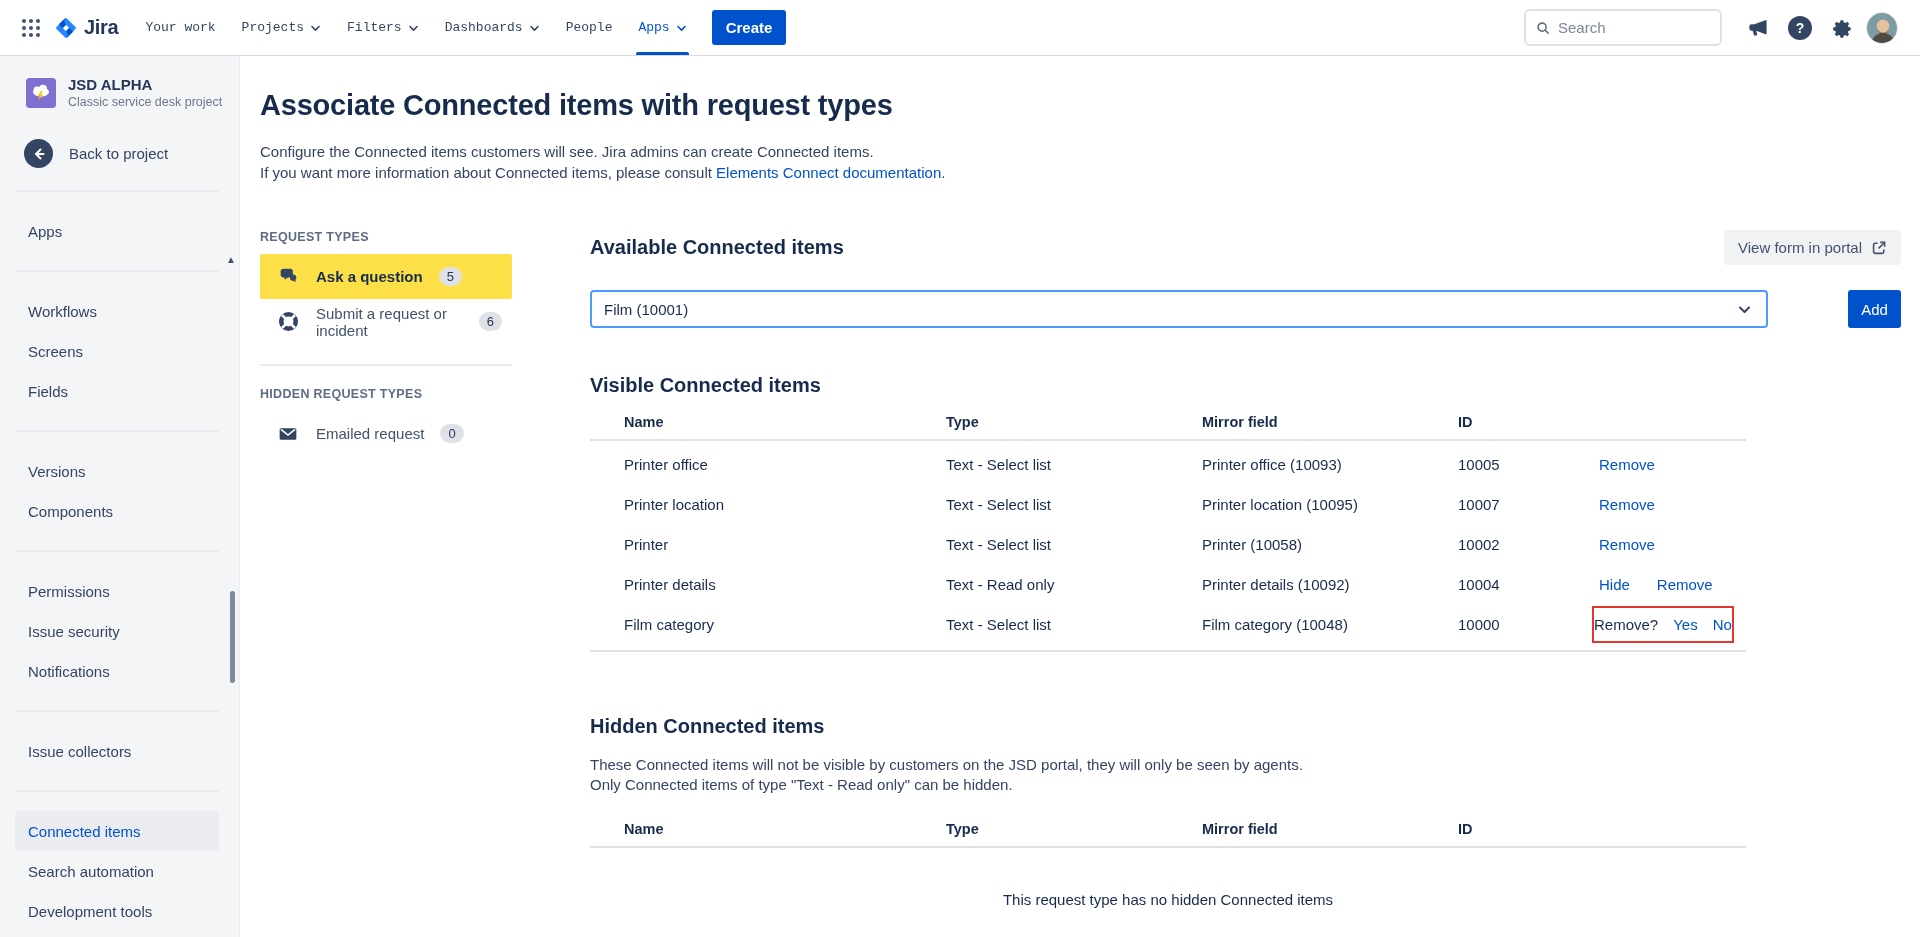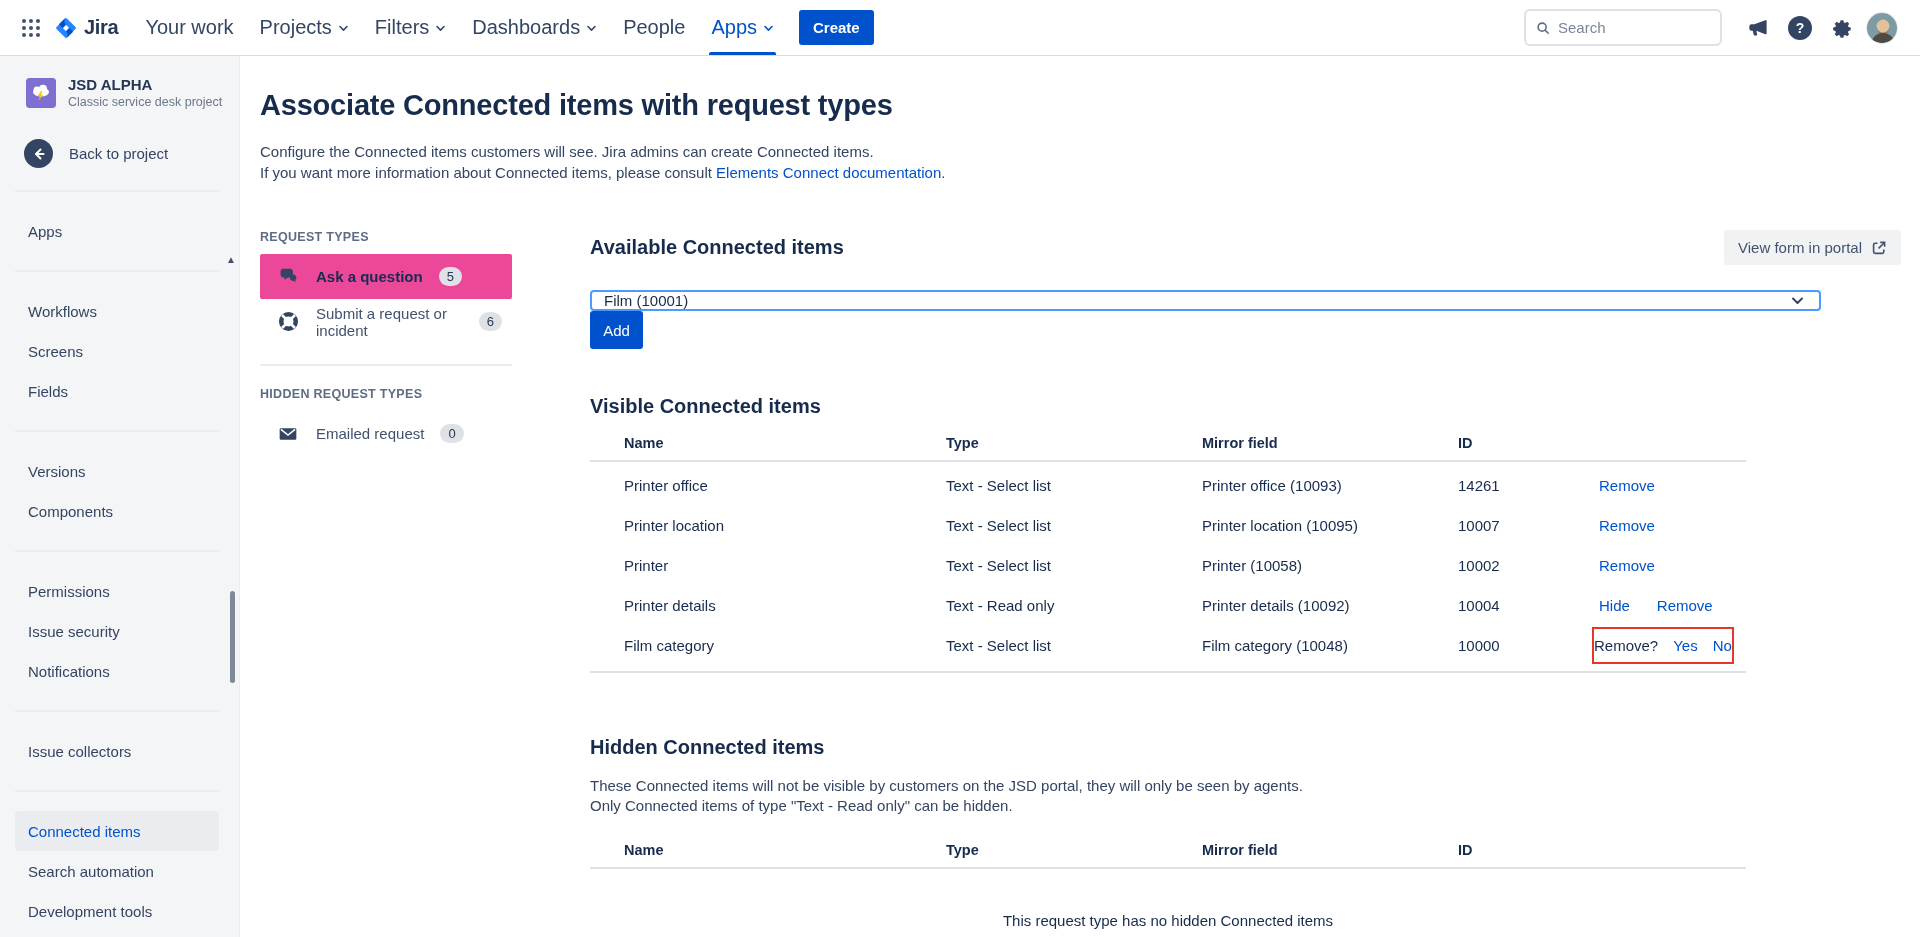--- a/index.html
+++ b/index.html
@@ -10,21 +10,21 @@
   
   .topnav { height: 56px; display: flex; align-items: center; padding: 0 22px 0 14px;
     border-bottom: 1px solid #D8DCE3; background: #fff; }
   .nav-left { display: flex; align-items: center; height: 100%; flex: 1; }
   .appgrid { width: 34px; height: 34px; display: flex; align-items: center; justify-content: center;
     border-radius: 3px; cursor: pointer; }
   .brand { display: flex; align-items: center; gap: 6px; padding: 0 14px 0 6px; cursor: pointer; }
   .brand-text { font-size: 20px; font-weight: 600; color: #253858; letter-spacing: -0.3px; }
   .nav-items { display: flex; height: 100%; }
   .nav-item { position: relative; display: flex; align-items: center; gap: 6px; padding: 0 13px;
-    height: 100%; font-size: 20px; font-weight: 500; color: #344563; cursor: pointer; white-space: nowrap; }
+    height: 100%; font-size: 13px; font-weight: 500; color: #344563; cursor: pointer; white-space: nowrap; font-family: Liberation Mono, monospace; }
   .nav-item .chev { display: flex; margin-top: 2px; }
   .nav-item.active { color: #0052CC; }
   .nav-item.active::after { content: ""; position: absolute; left: 11px; right: 11px; bottom: 0;
     height: 3px; background: #0052CC; border-radius: 2px 2px 0 0; }
   .create-btn { margin-left: 12px; background: #0052CC; color: #fff; border: none; border-radius: 3px;
     font-family: inherit; font-size: 15px; font-weight: 600; padding: 9px 14px; cursor: pointer; }
   .nav-right { display: flex; align-items: center; gap: 6px; }
   .search-box { display: flex; align-items: center; gap: 8px; width: 198px; height: 37px;
     border: 2px solid #DFE1E6; border-radius: 6px; padding: 0 10px; margin-right: 12px; background: #fff; }
   .search-box input { border: none; outline: none; width: 100%; font-family: inherit; font-size: 15px; color: #172B4D; }
@@ -59,32 +59,32 @@
   
   .main { flex: 1; min-width: 0; padding: 0 19px 0 20px; }
   h1.page-title { font-size: 29px; font-weight: 600; color: #172B4D; margin-top: 33px; letter-spacing: -0.2px; }
   .page-desc { margin-top: 19px; font-size: 15px; line-height: 21px; color: #344563; }
 
   .content-row { display: flex; margin-top: 47px; }
   .rt-panel { width: 252px; flex-shrink: 0; margin-right: 78px; }
   .rt-heading { font-size: 12.5px; font-weight: 700; color: #5E6C84; letter-spacing: 0.3px; margin-bottom: 10px; }
   .rt-item { display: flex; align-items: center; gap: 16px; height: 45px; padding: 0 10px 0 16px;
     border-radius: 2px; font-size: 15px; color: #42526E; cursor: pointer; }
-  .rt-item.active { background: #ec4899; color: #172B4D; }
+  .rt-item.active { background: #fde047; color: #172B4D; }
   .rt-item.active .rt-label { font-weight: 700; }
   .rt-icon { width: 24px; display: flex; justify-content: center; flex-shrink: 0; }
   .rt-badge { background: #DFE1E6; border-radius: 10px; padding: 2px 8px; font-size: 13px; color: #253858; }
   .rt-hidden-wrap { border-top: 2px solid #EBECF0; margin-top: 20px; padding-top: 21px; }
 
   .main-panel { flex: 1; min-width: 0; }
   .avail-header { display: flex; align-items: center; justify-content: space-between; }
   h2.sec-heading { font-size: 20px; font-weight: 600; color: #172B4D; }
   .view-form-btn { display: flex; align-items: center; gap: 9px; background: #F1F2F4; border: none;
     border-radius: 3px; padding: 9px 14px; font-family: inherit; font-size: 15px; color: #42526E; cursor: pointer; }
-  .select-row { display: flex; margin-top: 25px; flex-direction: column; }
+  .select-row { display: flex; margin-top: 25px; }
   .select { flex: 1; display: flex; align-items: center; justify-content: space-between; height: 38px;
     border: 2px solid #4C9AFF; border-radius: 4px; background: #fff; padding: 0 14px 0 12px;
     font-size: 15px; color: #172B4D; margin-right: 80px; cursor: pointer; }
   .add-btn { width: 53px; height: 38px; background: #0052CC; color: #fff; border: none; border-radius: 3px;
     font-family: inherit; font-size: 15px; font-weight: 500; cursor: pointer; }
 
   .visible-heading { margin-top: 46px; }
   .tbl { width: 1156px; margin-top: 17px; }
   .tbl-head, .tbl-row { display: grid; grid-template-columns: 34px 322px 256px 256px 133px 1fr; align-items: center; }
   .tbl-head { font-size: 14.5px; font-weight: 700; color: #172B4D; padding-bottom: 9px; border-bottom: 2px solid #DFE1E6; }
@@ -341,21 +341,21 @@
               <span>Mirror field</span>
               <span>ID</span>
               <span></span>
             </div>
           <div class="tbl-body" id="visible-body">
               <div class="tbl-row">
                 <span><span class="drag"></span></span>
                 <span>Printer office</span>
                 <span>Text - Select list</span>
                 <span>Printer office (10093)</span>
-                <span>14261</span>
+                <span>10005</span>
                 <span class="actions">
                   <a>Remove</a>
                 </span>
               </div>
               <div class="tbl-row">
                 <span><span class="drag"></span></span>
                 <span>Printer location</span>
                 <span>Text - Select list</span>
                 <span>Printer location (10095)</span>
                 <span>10007</span>

